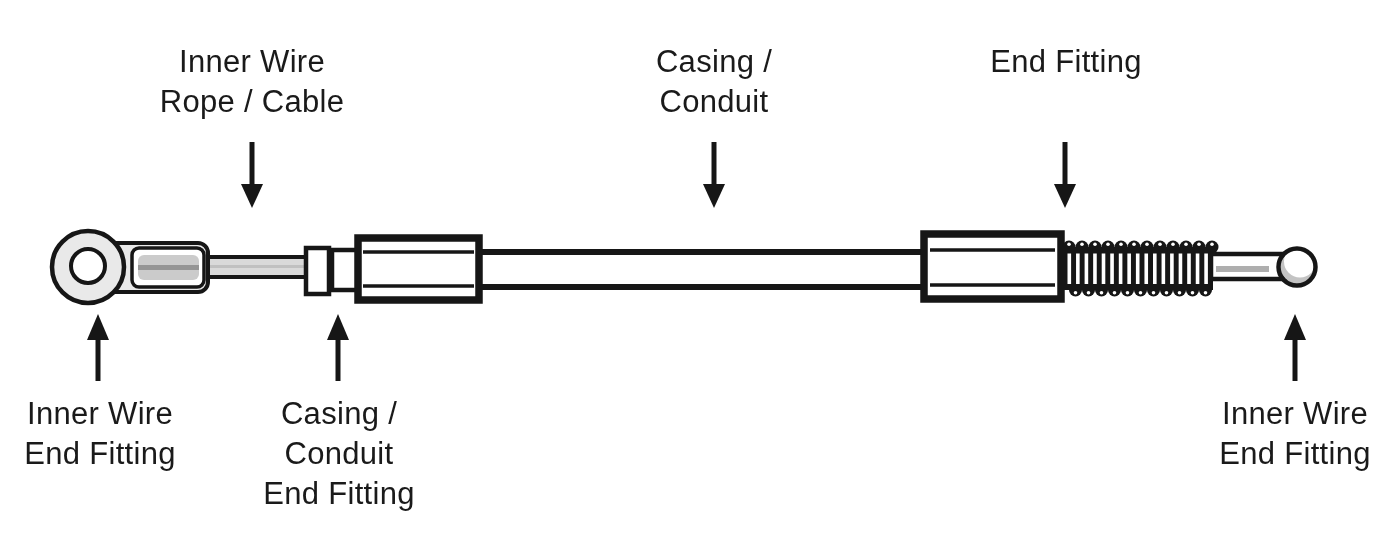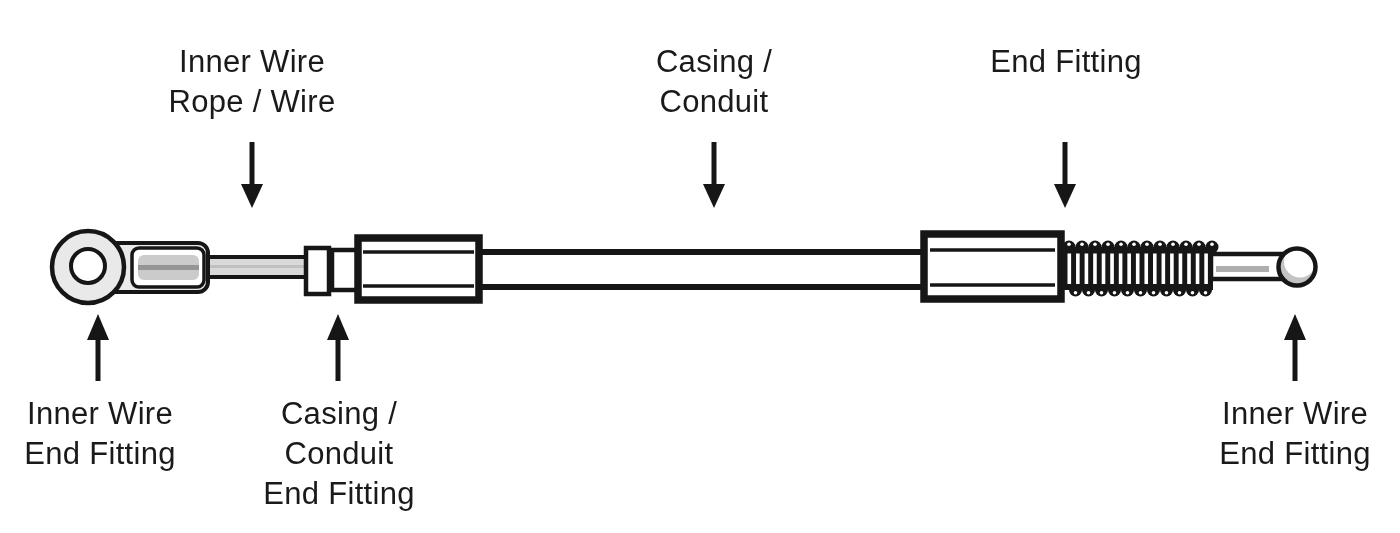--- a/index.html
+++ b/index.html
@@ -179,21 +179,21 @@
       <line x1="338" y1="338" x2="338" y2="381" class="arrow-line"></line>
     </g>
     <g>
       <polygon points="1284,340 1306,340 1295,314" class="arrow-head"></polygon>
       <line x1="1295" y1="338" x2="1295" y2="381" class="arrow-line"></line>
     </g>
   </svg>
 
   <div class="label" style="left:252px; top:42px;">
     <div>Inner Wire</div>
-    <div>Rope / Wire</div>
+    <div>Rope / Cable</div>
   </div>
 
   <div class="label" style="left:714px; top:42px;">
     <div>Casing /</div>
     <div>Conduit</div>
   </div>
 
   <div class="label" style="left:1066px; top:42px;">
     <div>End Fitting</div>
   </div>

